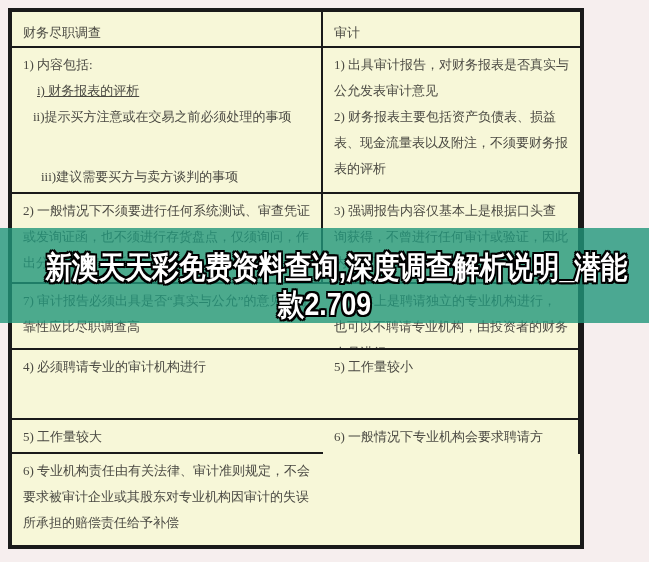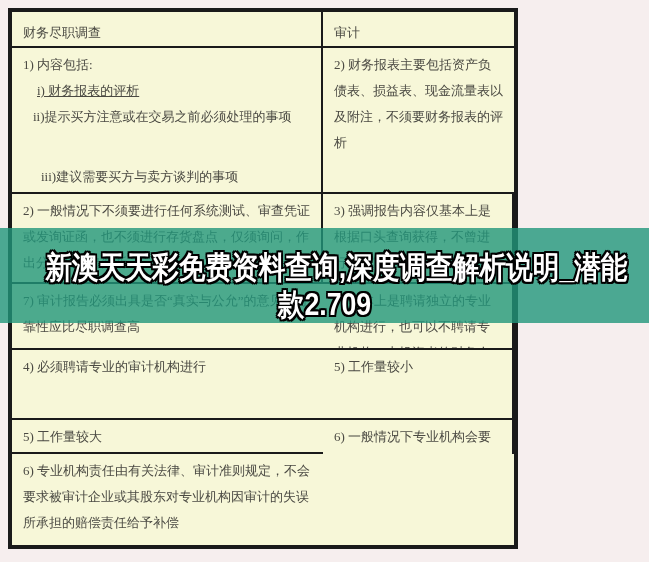--- a/index.html
+++ b/index.html
@@ -2,21 +2,21 @@
 <html><head>
 <meta charset="utf-8">
 <style>
   html,body{margin:0;padding:0;}
   body{
     width:649px;height:562px;position:relative;overflow:hidden;
     background:#f6eeee;
     font-family:"Liberation Serif",serif;
   }
   .tbl{
-    position:absolute;left:8px;top:8px;width:510px;height:541px;
+    position:absolute;left:8px;top:8px;width:576px;height:541px;
     box-sizing:border-box;
     border:4px solid #1a1a1a;
     background:#f7f7d8;
     display:grid;
     grid-template-columns:311px 1fr;
     grid-template-rows:36px 146px 90px 66px 70px 34px auto;
     font-size:13px;line-height:26px;color:#4b4a43;
   }
   .c{
     box-sizing:border-box;
@@ -62,20 +62,21 @@
   </div>
 
   <div class="c l">
     <div>1) 内容包括:</div>
     <div class="ind1">i) 财务报表的评析</div>
     <div class="ind2">ii)提示买方注意或在交易之前必须处理的事项</div>
     <div class="ind3">iii)建议需要买方与卖方谈判的事项</div>
     <div class="ind4">iv)没有审计意见或审阅意见</div>
   </div>
   <div class="c">
+    <div>1) 出具审计报告，对财务报表是否真实与公允发表审计意见</div>
     <div>2) 财务报表主要包括资产负债表、损益表、现金流量表以及附注，不须要财务报表的评析</div>
   </div>
 
   <div class="c l">
     <div>2) 一般情况下不须要进行任何系统测试、审查凭证或发询证函，也不须进行存货盘点，仅须询问，作出分析及作出判断</div>
   </div>
 
   <div class="c l">
     <div>3) 强调报告内容仅基本上是根据口头查询获得，不曾进行任何审计或验证，因此内容的可靠性不及审计</div>
   </div>

